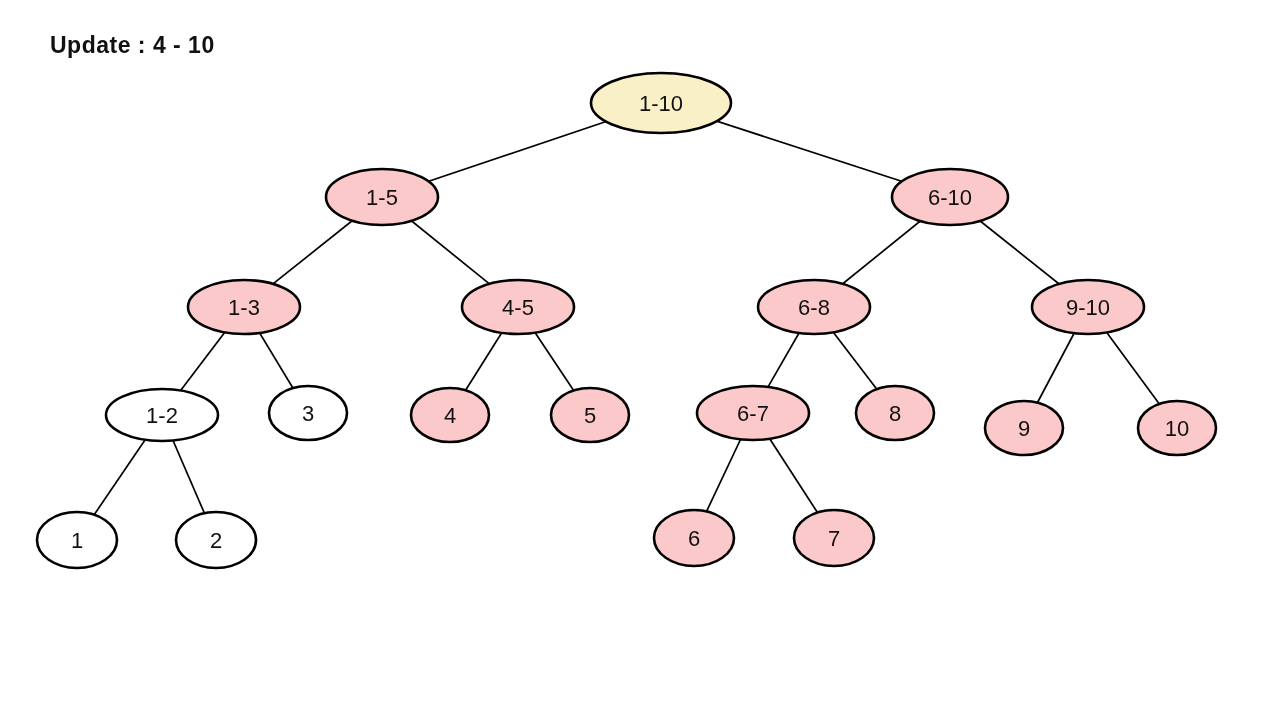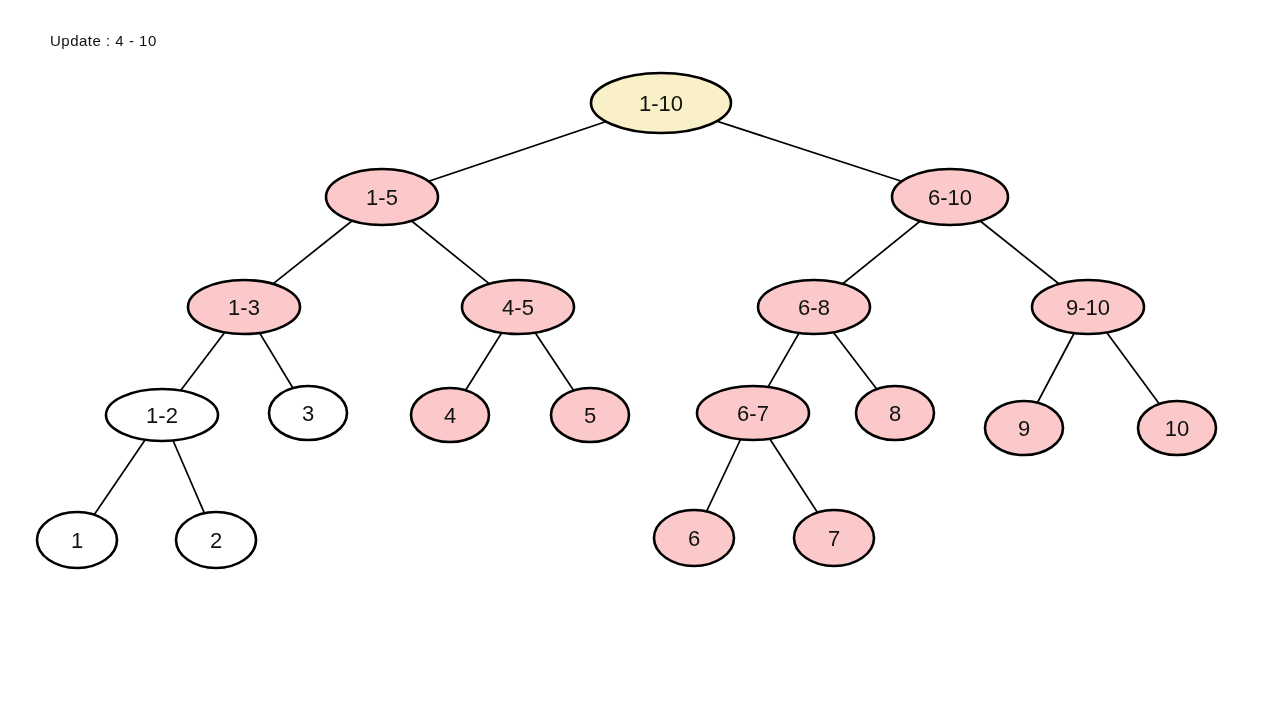--- a/index.html
+++ b/index.html
@@ -12,22 +12,22 @@
     position: relative;
     width: 1280px;
     height: 720px;
     background: #ffffff;
     overflow: hidden;
   }
   .page-title {
     position: absolute;
     left: 50px;
     top: 32px;
-    font-size: 15px;
-    font-weight: 400;
+    font-size: 23px;
+    font-weight: 700;
     color: #111111;
     letter-spacing: 0.5px;
     user-select: none;
   }
   svg.tree {
     position: absolute;
     left: 0;
     top: 0;
   }
   svg.tree text {

